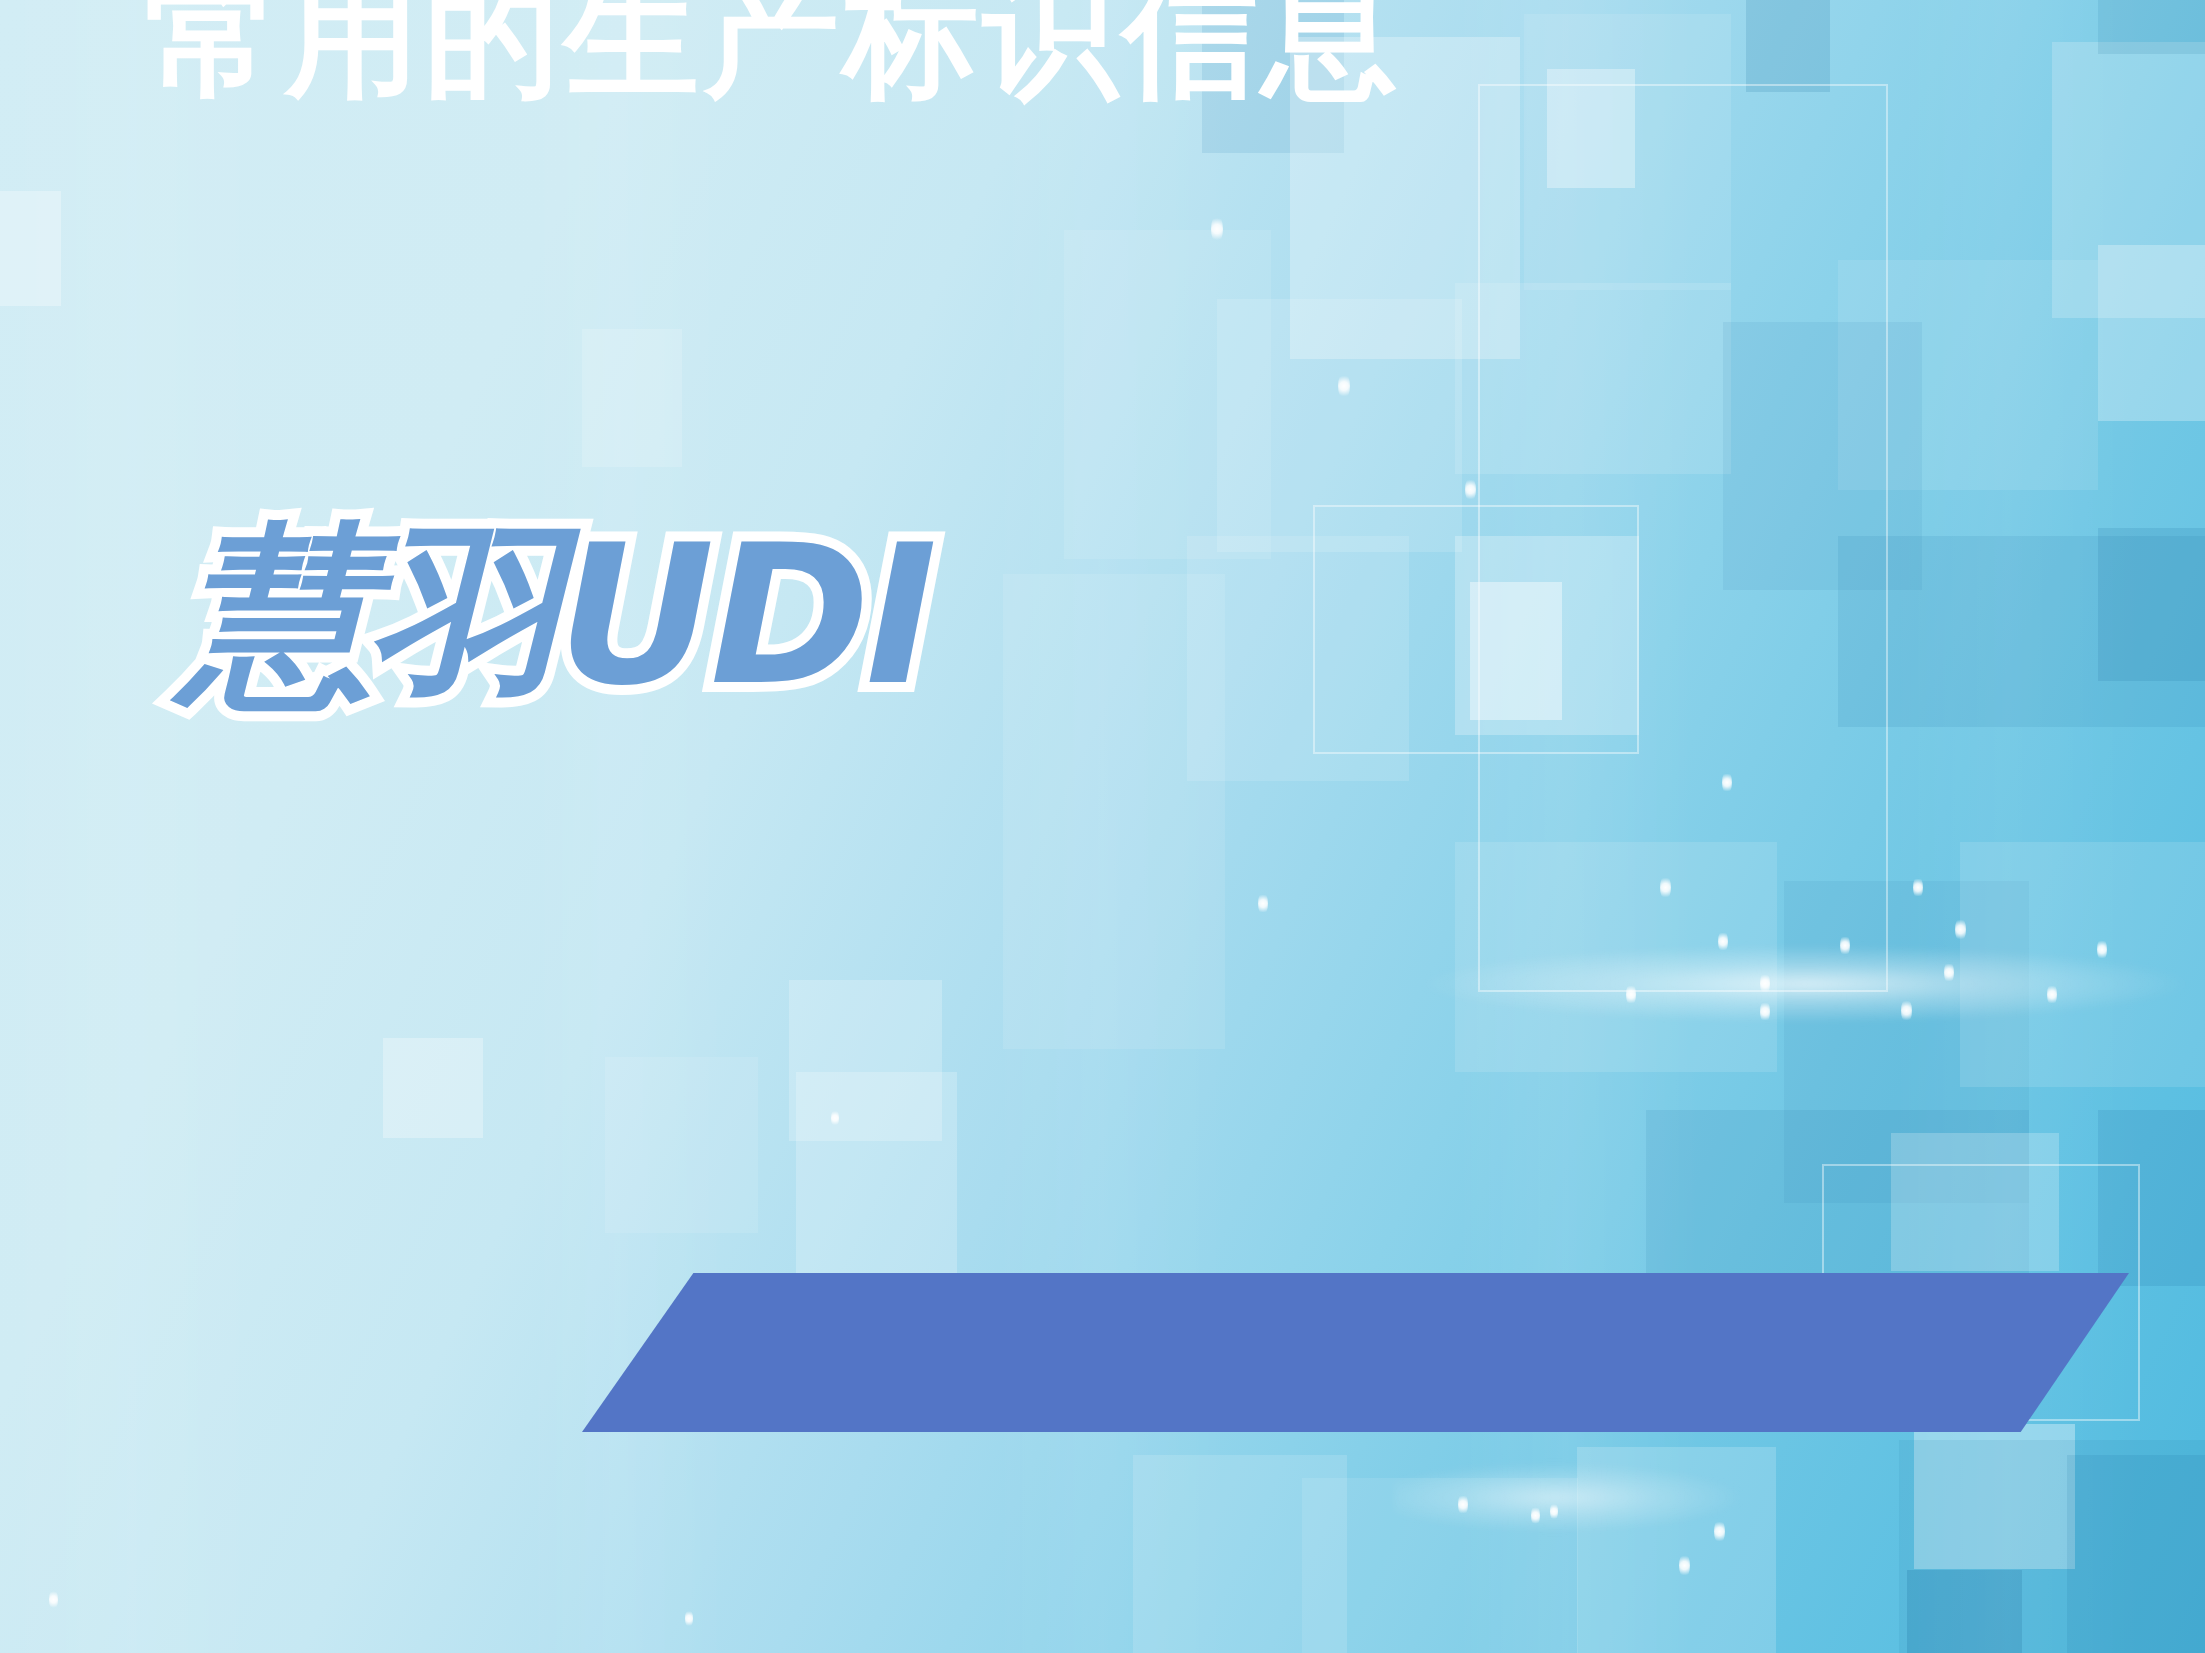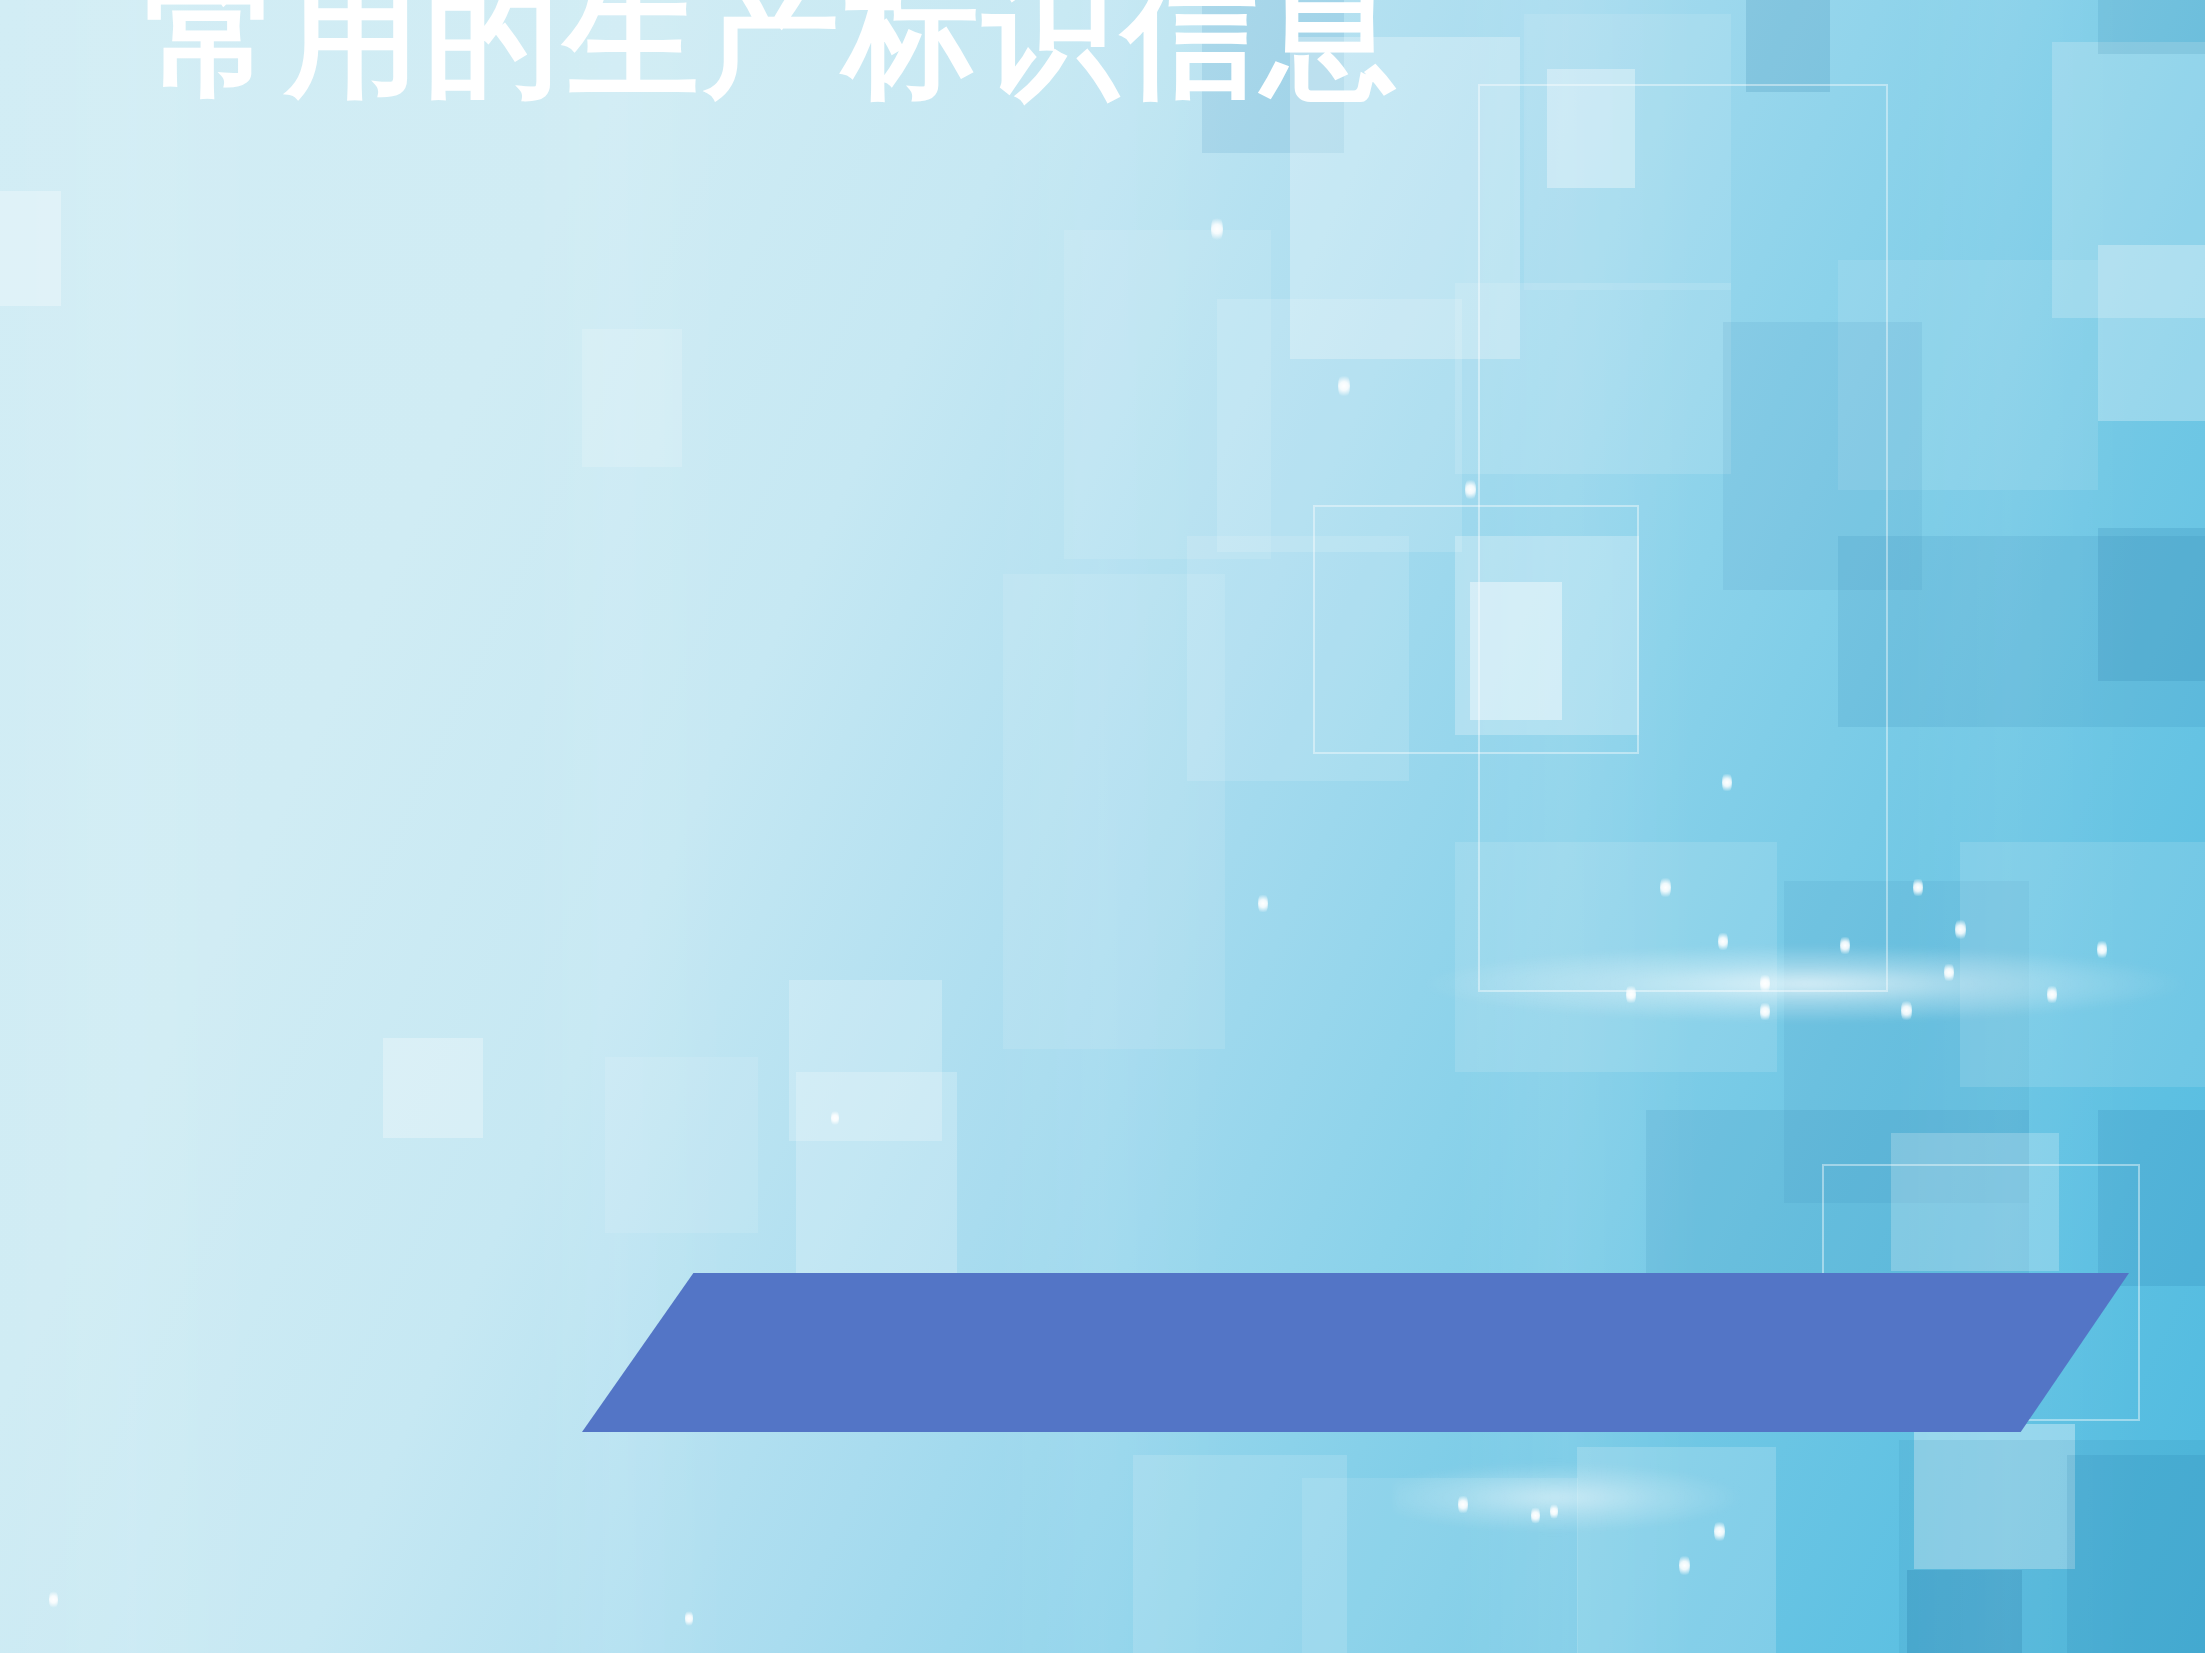--- a/index.html
+++ b/index.html
@@ -220,18 +220,19 @@
       <div class="sparkle" style="left: 831px; top: 1109px; width: 7.7px; height: 17.6px;"></div>
       <div class="sparkle" style="left: 1458px; top: 1493px; width: 10px; height: 23px;"></div>
       <div class="sparkle" style="left: 1531px; top: 1505px; width: 9.2px; height: 21px;"></div>
       <div class="sparkle" style="left: 1550px; top: 1502px; width: 8.4px; height: 19.4px;"></div>
       <div class="sparkle" style="left: 1714px; top: 1519px; width: 10.7px; height: 25px;"></div>
       <div class="sparkle" style="left: 1679px; top: 1553px; width: 10.7px; height: 25px;"></div>
       <div class="sparkle" style="left: 49px; top: 1589px; width: 9.2px; height: 21px;"></div>
       <div class="sparkle" style="left: 685px; top: 1609px; width: 8.4px; height: 19.4px;"></div>
     </div>
 
+  <div id="main-title">慧羽UDI</div>
 
   <div id="banner"></div>
   <div id="banner-text">常用的生产标识信息</div>
 
 </div>
 
 
 </body></html>

